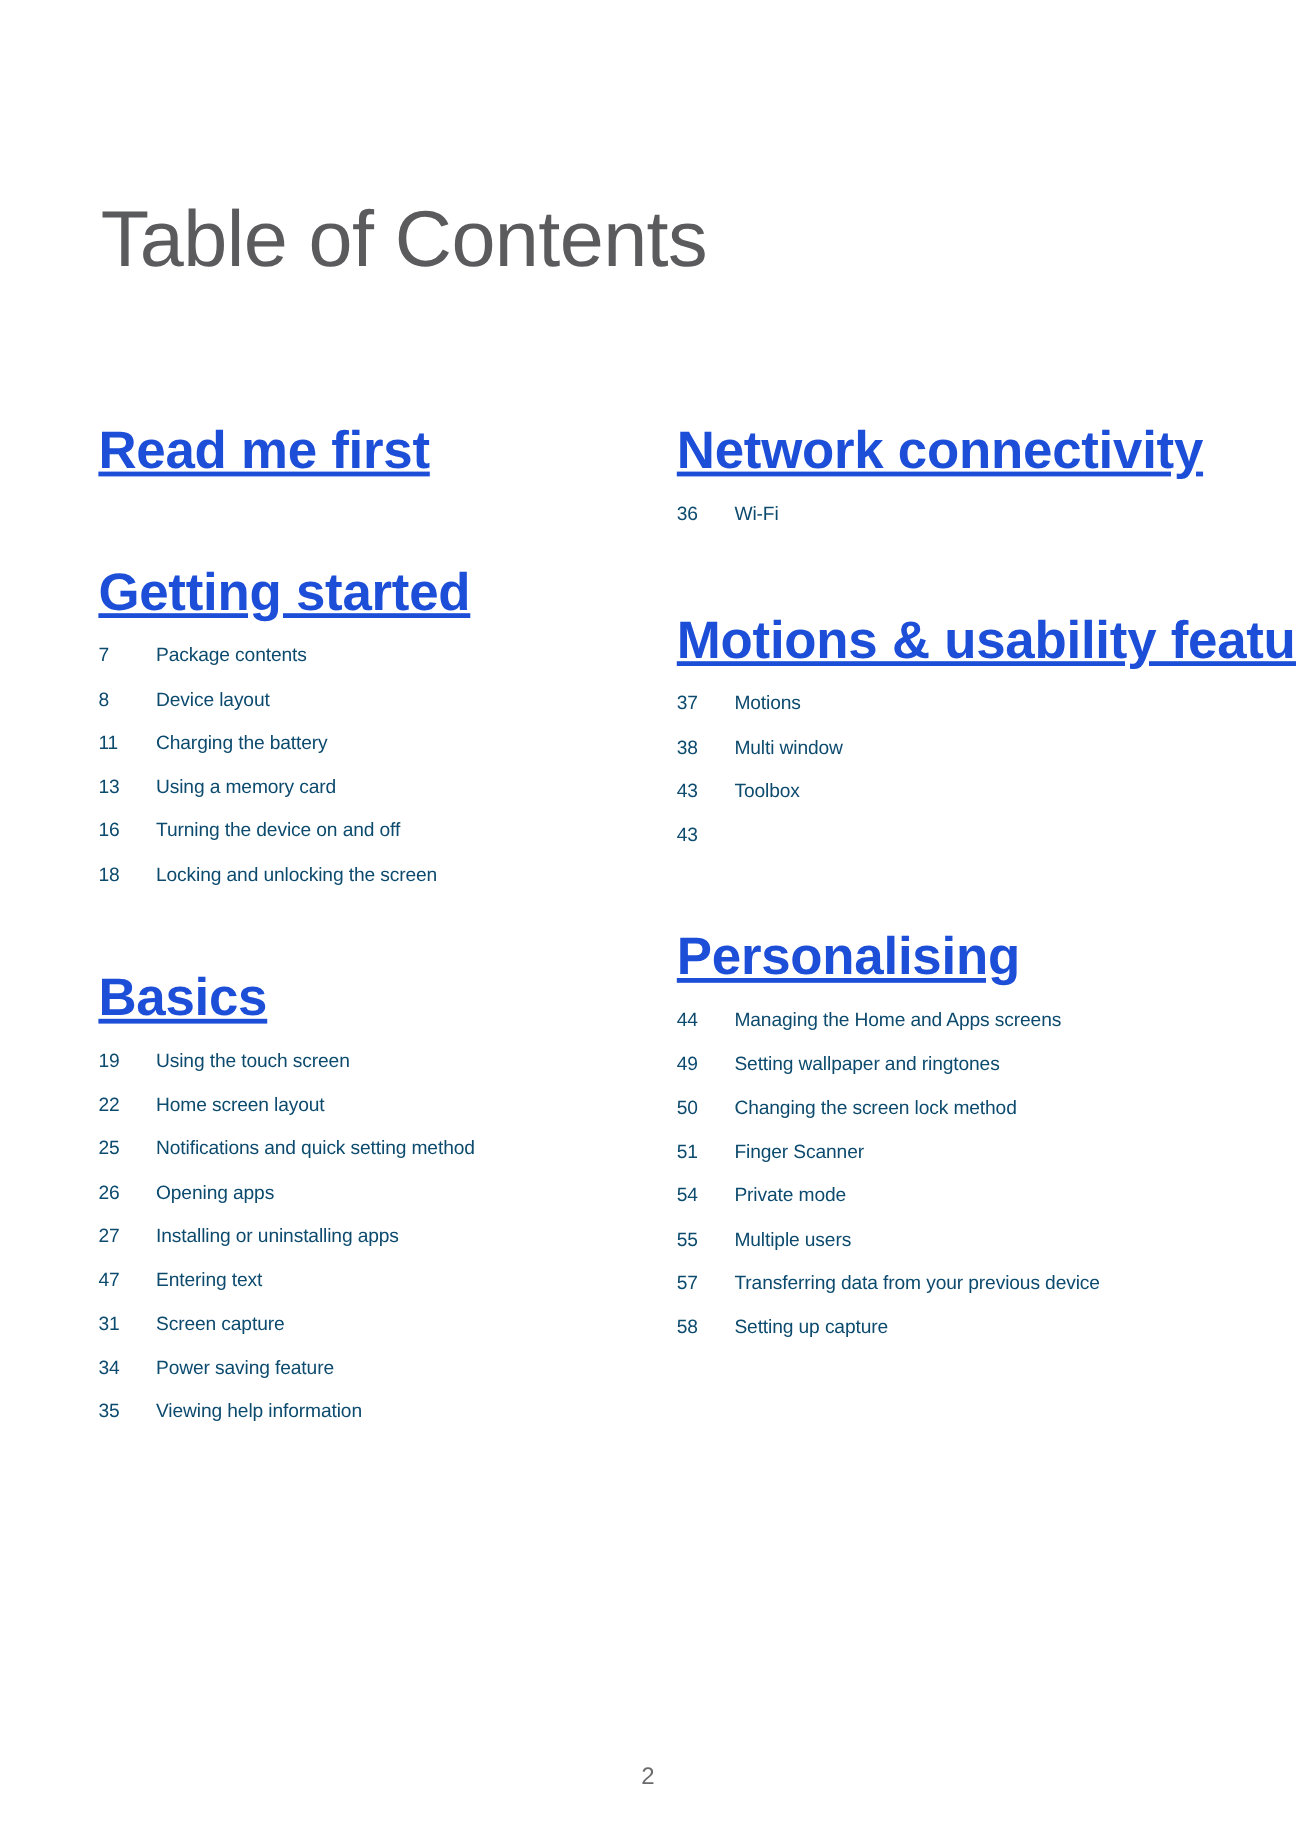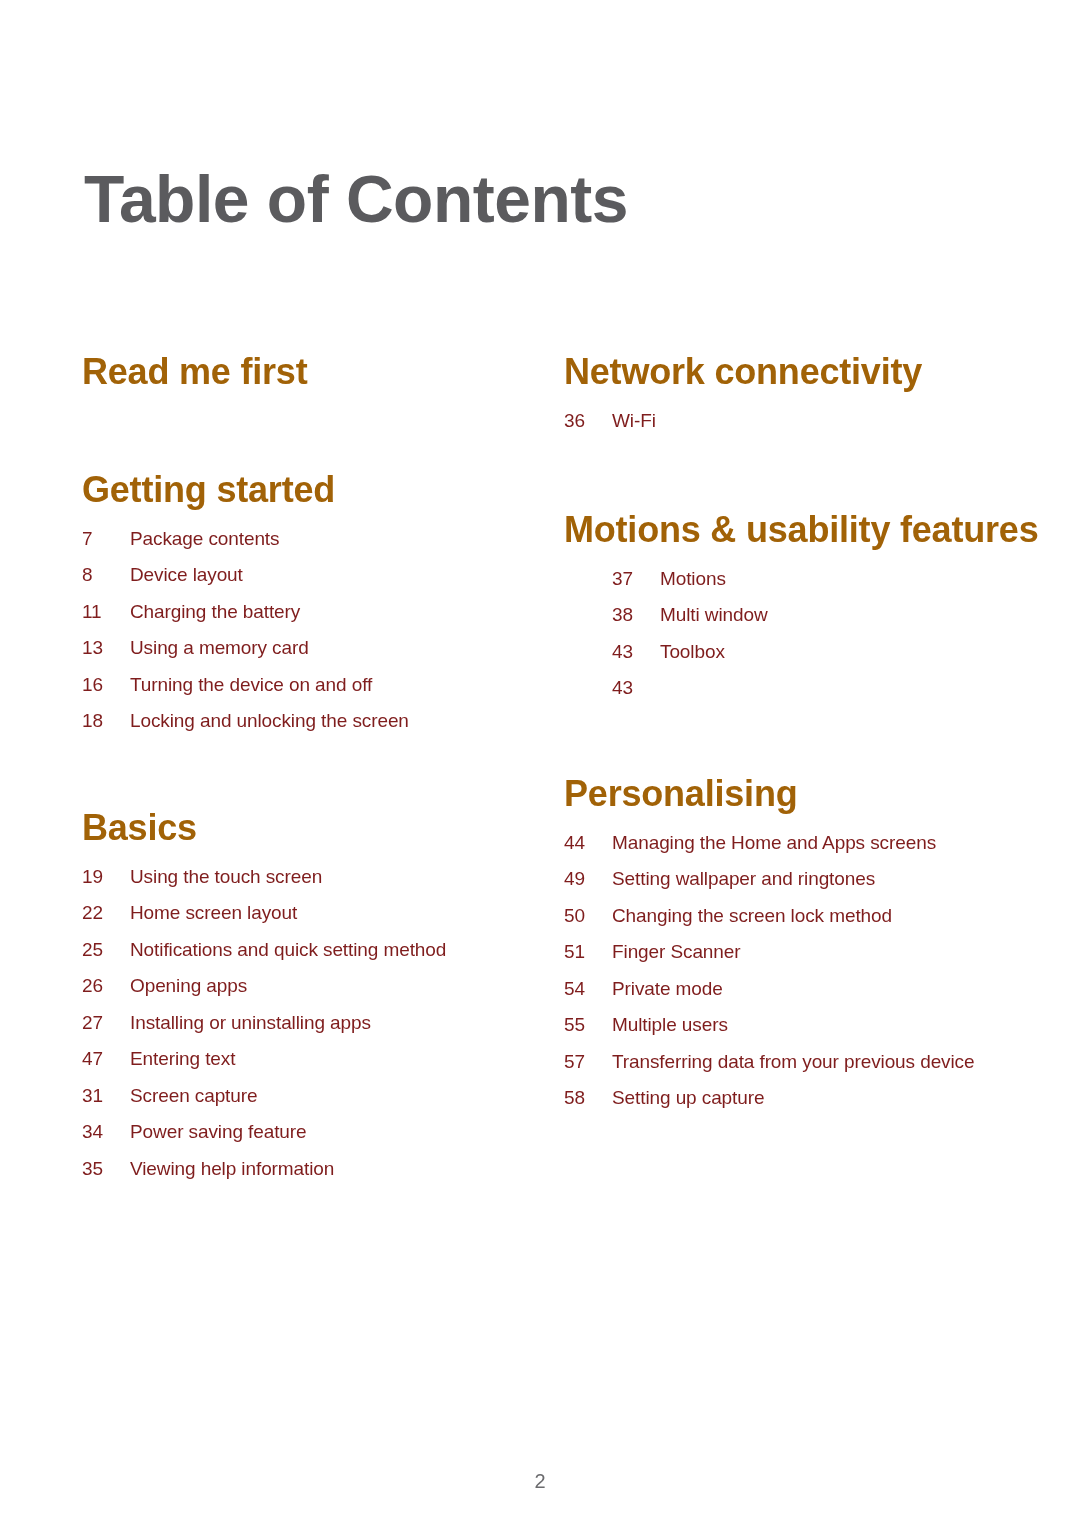--- a/index.html
+++ b/index.html
@@ -22,21 +22,21 @@
     inset: 0;
     background: #ffffff;
   }
 
   
   .page-title {
     position: absolute;
     left: 84px;
     top: 122px;
     font-size: 66px;
-    font-weight: bold;
+    font-weight: normal;
     color: #5b5b5e;
     letter-spacing: -0.5px;
     line-height: 1.0;
     white-space: nowrap;
   }
 
   
   .columns {
     position: absolute;
     left: 0;
@@ -46,40 +46,41 @@
   .col {
     position: absolute;
     top: 0;
   }
   .col-left  { left: 82px;  width: 450px; }
   .col-right { left: 564px; width: 452px; }
 
   .section { margin: 0; }
 
   .section-heading {
-    font-size: 36px;
+    font-size: 44px;
     font-weight: bold;
-    color: #a16207;
+    color: #1d4ed8;
     letter-spacing: -0.2px;
     line-height: 1.1;
     margin: 0;
     white-space: nowrap;
+    text-decoration: underline;
   }
 
   .entries {
     list-style: none;
     margin: 0;
     padding: 0;
   }
 
   .entry {
     display: flex;
     align-items: center;
-    font-size: 19px;
-    color: #7f1d1d;
+    font-size: 16px;
+    color: #0c4a6e;
     line-height: 36.5px;
     letter-spacing: -0.1px;
   }
   .entry-page {
     flex: 0 0 48px;
     text-align: left;
   }
   .entry-title {
     flex: 1 1 auto;
   }
@@ -183,21 +184,21 @@
           <div class="section-heading">Network connectivity</div>
           <ul class="entries" style="margin-top: 11px;">
             <li class="entry">
               <span class="entry-page">36</span>
               <span class="entry-title">Wi-Fi</span>
             </li>
           </ul>
         </div>
         <div class="section" style="position: absolute; left: 0px; right: 0px; top: 158px;">
           <div class="section-heading">Motions &amp; usability features</div>
-          <ul class="entries" style="margin-top: 11px; margin-left: 48px;">
+          <ul class="entries" style="margin-top: 11px;">
             <li class="entry">
               <span class="entry-page">37</span>
               <span class="entry-title">Motions</span>
             </li>
             <li class="entry">
               <span class="entry-page">38</span>
               <span class="entry-title">Multi window</span>
             </li>
             <li class="entry">
               <span class="entry-page">43</span>

